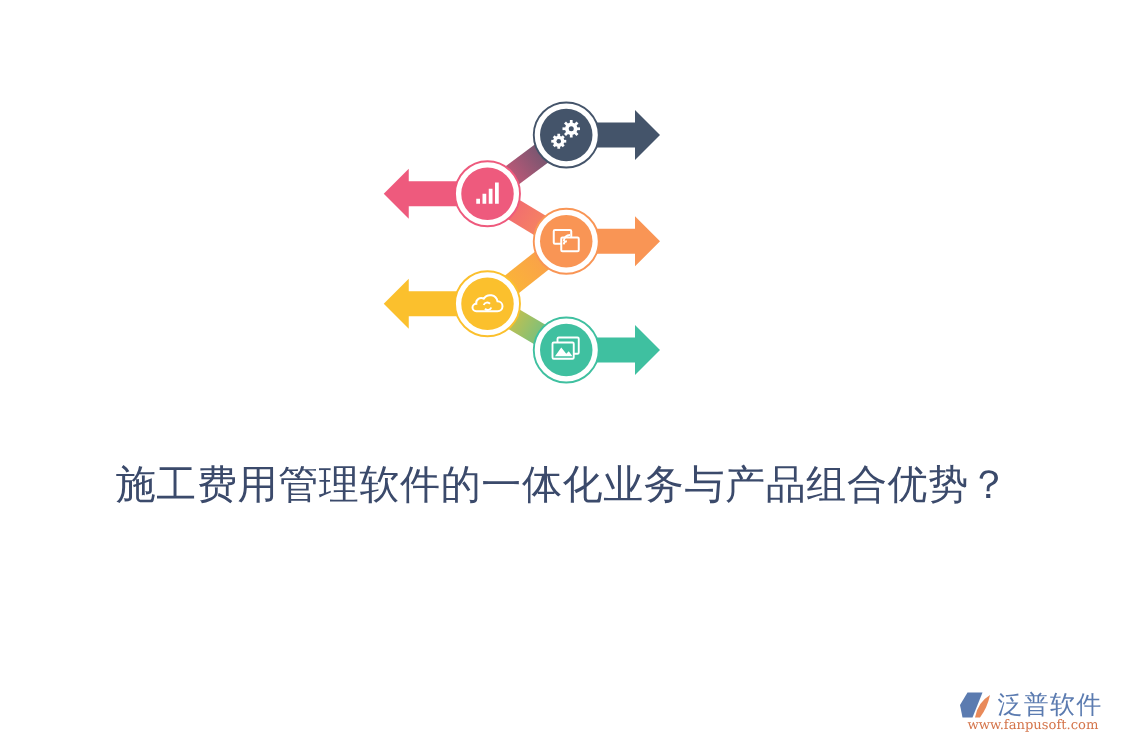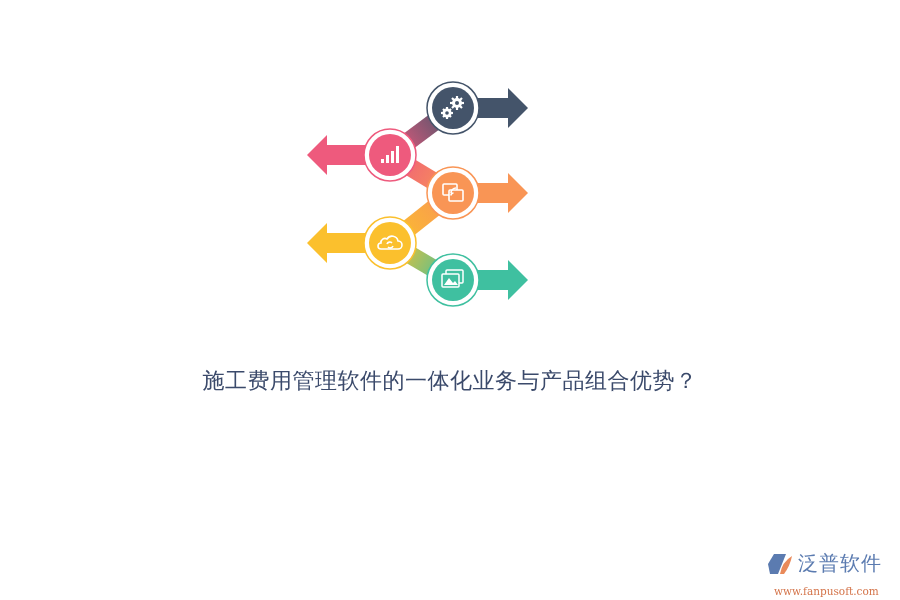--- a/index.html
+++ b/index.html
@@ -1,31 +1,30 @@
 <!DOCTYPE html>
 <html><head>
 <meta charset="utf-8">
 <style>
   html, body { margin: 0; padding: 0; background: #ffffff; }
   body { width: 900px; height: 600px; position: relative; overflow: hidden; font-family: "DejaVu Serif", "Liberation Serif", serif; }
   #diagram { position: absolute; left: 0; top: 0; width: 900px; height: 340px; }
   .title {
     position: absolute; left: 0; width: 900px; top: 366px;
-    text-align: center; font-size: 22px; color: #3b4a6b; letter-spacing: 0.5px;
+    text-align: center; font-size: 32px; color: #3b4a6b; letter-spacing: 0.5px;
     font-family: "DejaVu Serif", "Liberation Serif", serif;
   }
   .logo { position: absolute; left: 768px; top: 550px; width: 130px; height: 40px; }
   .logo-name {
     position: absolute; left: 30px; top: 0px; font-size: 20px; color: #5b7bb0;
     font-family: Liberation Serif, serif; letter-spacing: 1px;
   }
   .logo-url {
     position: absolute; left: 6px; top: 24px; font-size: 10.5px; color: #d4744a;
     font-family: "DejaVu Serif", "Liberation Serif", serif;
-    margin-top: 11px;
   }
   .logo-mark { position: absolute; left: 0; top: 2px; width: 28px; height: 24px; }
 </style>
 </head>
 <body>
 
 <svg id="diagram" viewBox="0 0 900 340" xmlns="http://www.w3.org/2000/svg">
   <defs>
     <linearGradient id="g12" x1="453" y1="108" x2="390" y2="155" gradientUnits="userSpaceOnUse">
       <stop offset="0" stop-color="#44546a"></stop>

